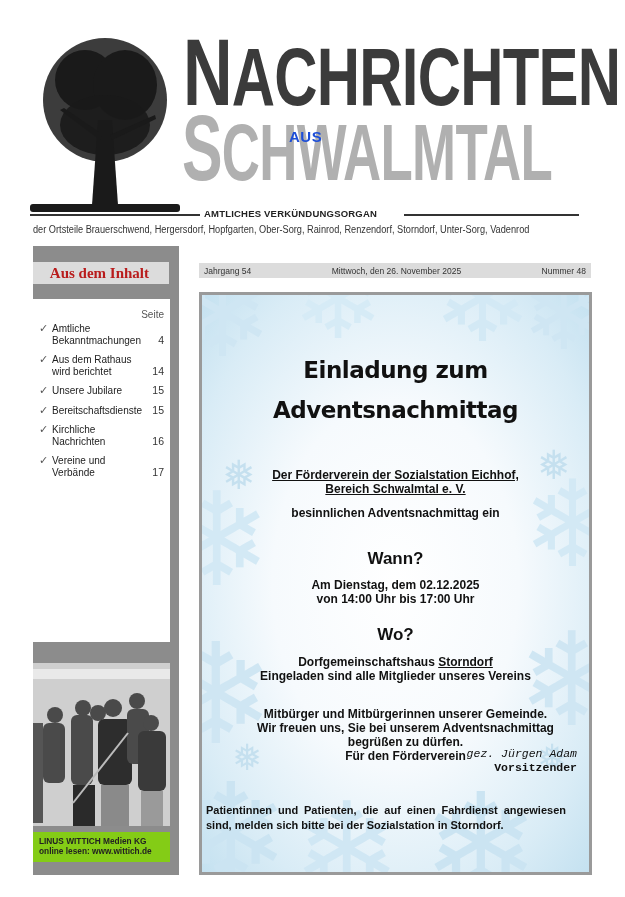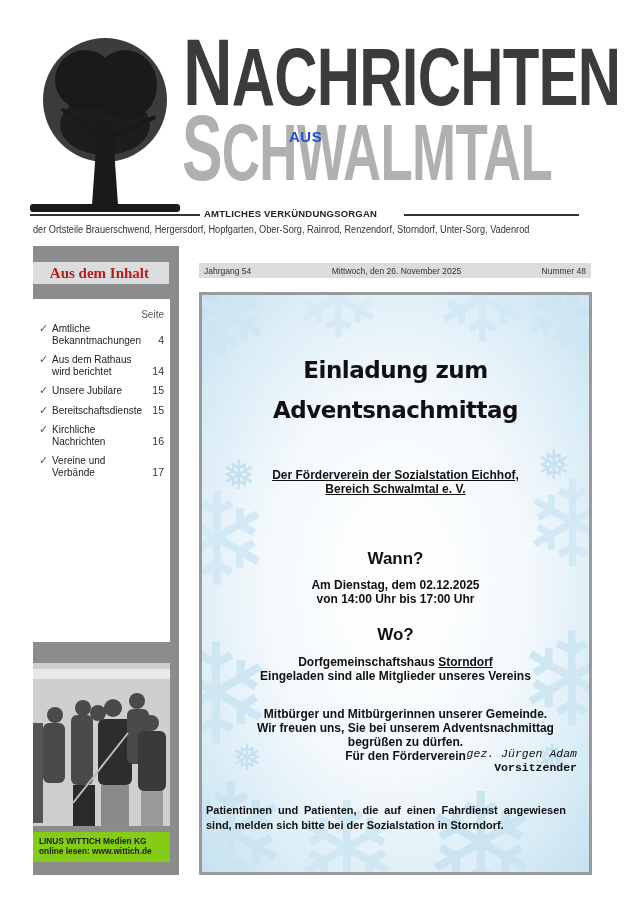--- a/index.html
+++ b/index.html
@@ -211,20 +211,21 @@
       <div>Einladung zum</div>
       <div>Adventsnachmittag</div>
     </div>
 
     <div class="inv-p" style="top:173px;">
       <div><u>Der Förderverein der Sozialstation Eichhof,</u></div>
       <div><u>Bereich Schwalmtal e. V.</u></div>
     </div>
 
     <div class="inv-p" style="top:211px;">
+      <div>besinnlichen Adventsnachmittag ein</div>
     </div>
 
     <div class="inv-h" style="top:254px;">Wann?</div>
     <div class="inv-p" style="top:283px;">
       <div>Am Dienstag, dem 02.12.2025</div>
       <div>von 14:00 Uhr bis 17:00 Uhr</div>
     </div>
 
     <div class="inv-h" style="top:330px;">Wo?</div>
     <div class="inv-p" style="top:360px;">

